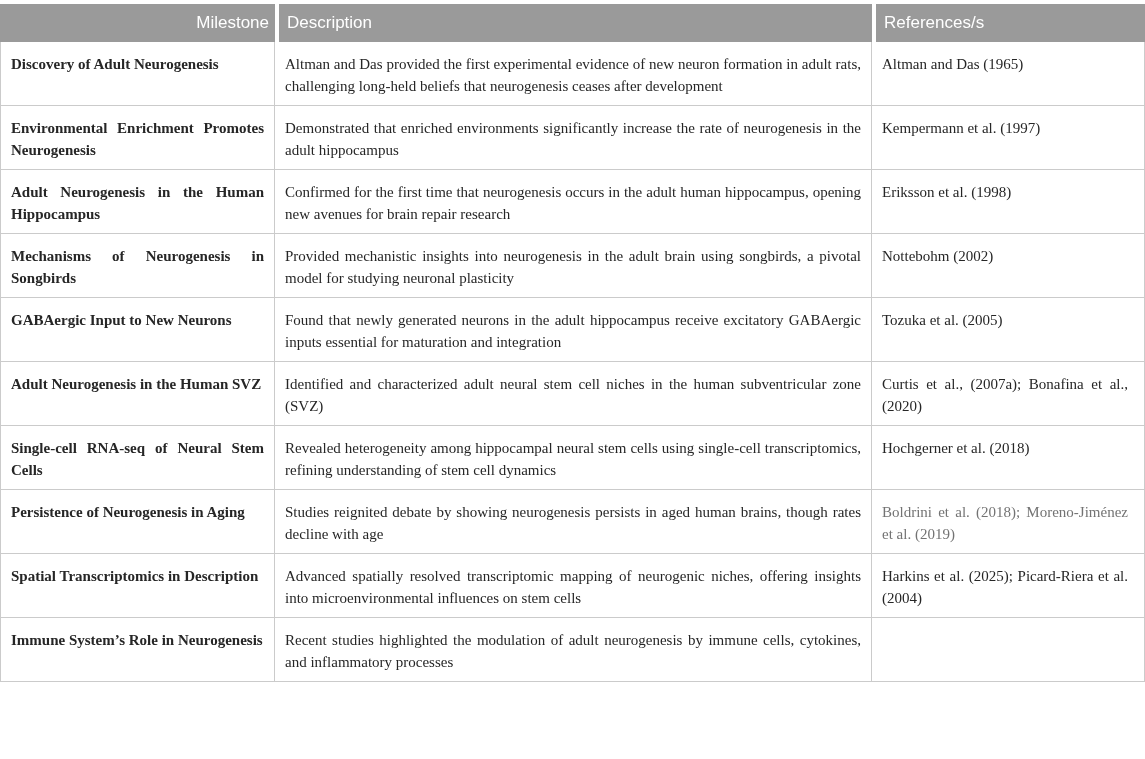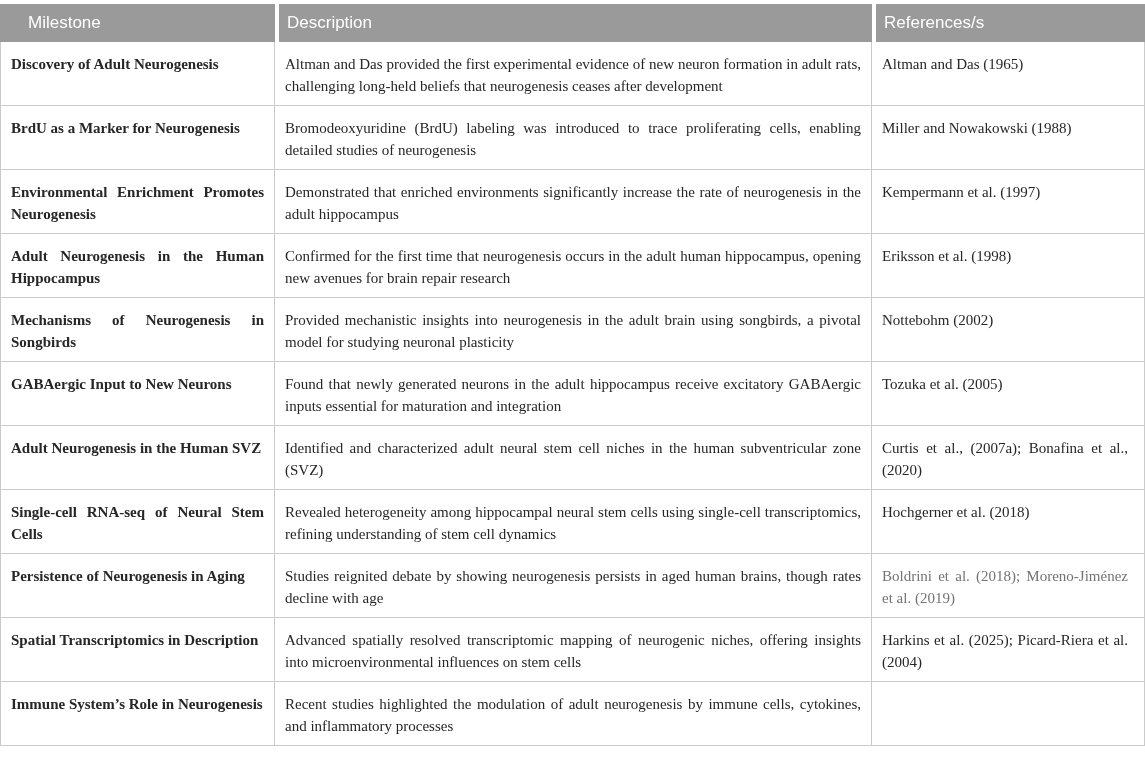--- a/index.html
+++ b/index.html
@@ -32,20 +32,21 @@
     font-weight: 400;
     font-size: 17px;
     text-align: left;
     height: 38px;
     vertical-align: middle;
     padding: 0 6px 0 8px;
     box-sizing: border-box;
   }
   thead th.first {
     padding-left: 28px;
+    text-align: right;
   }
   thead th + th {
     border-left: 4px solid #ffffff;
   }
 
   tbody td {
     border-right: 1px solid #cbcbcb;
     border-bottom: 1px solid #cbcbcb;
     vertical-align: top;
     box-sizing: border-box;
@@ -84,25 +85,20 @@
         <th>References/s</th>
       </tr>
     </thead>
     <tbody>
         <tr>
           <td>Discovery of Adult Neurogenesis</td>
           <td>Altman and Das provided the first experimental evidence of new neuron formation in adult rats, challenging long-held beliefs that neurogenesis ceases after development</td>
           <td class="ref-cell"><span>Altman and Das (1965)</span></td>
         </tr>
         <tr>
-          <td>BrdU as a Marker for Neurogenesis</td>
-          <td>Bromodeoxyuridine (BrdU) labeling was introduced to trace proliferating cells, enabling detailed studies of neurogenesis</td>
-          <td class="ref-cell"><span>Miller and Nowakowski (1988)</span></td>
-        </tr>
-        <tr>
           <td>Environmental Enrichment Promotes Neurogenesis</td>
           <td>Demonstrated that enriched environments significantly increase the rate of neurogenesis in the adult hippocampus</td>
           <td class="ref-cell"><span>Kempermann et al. (1997)</span></td>
         </tr>
         <tr>
           <td>Adult Neurogenesis in the Human Hippocampus</td>
           <td>Confirmed for the first time that neurogenesis occurs in the adult human hippocampus, opening new avenues for brain repair research</td>
           <td class="ref-cell"><span>Eriksson et al. (1998)</span></td>
         </tr>
         <tr>

